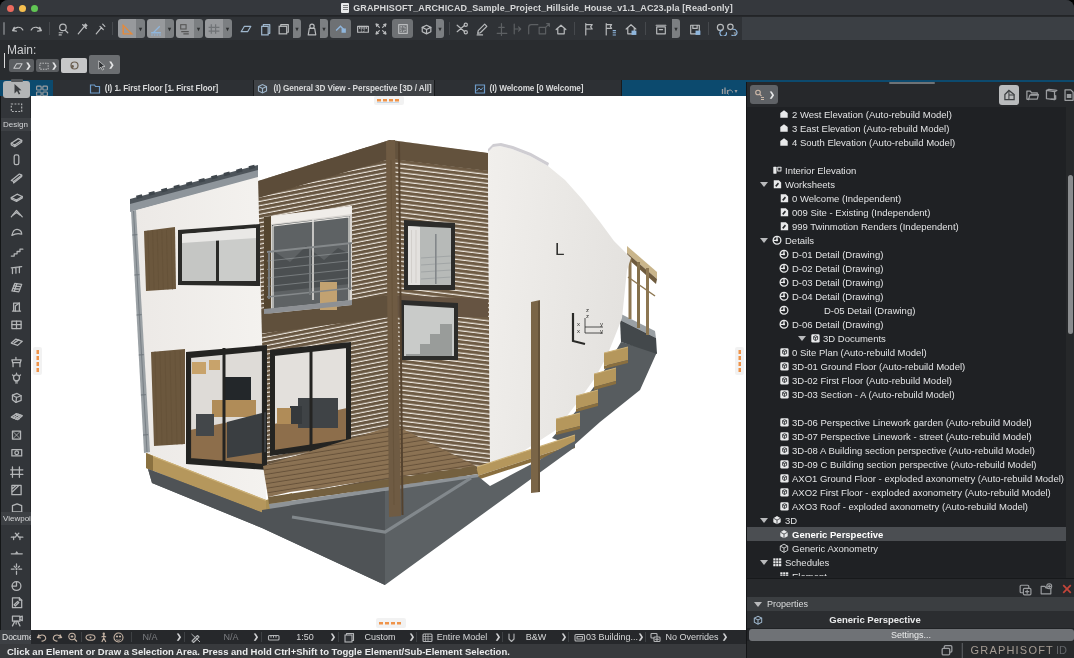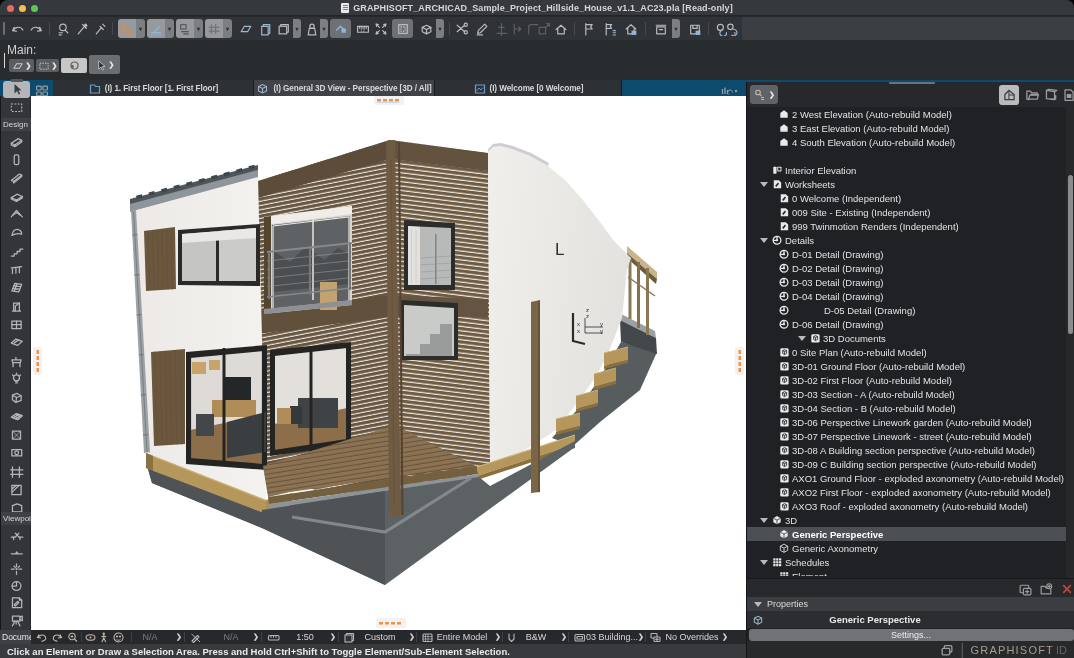--- a/index.html
+++ b/index.html
@@ -1019,29 +1019,20 @@
         </div>
         <div class="tree-row" style="top: 280px;">
           <span style="position: absolute; left: 31px; top: 1px;">
             <svg width="12" height="12" viewBox="0 0 13 13">
               <rect x="2.5" y="2.5" width="9" height="9" rx="1.5" fill="#e8e9ea"></rect>
               <path d="M5 5 L7 4 L9.3 5 V8 L7 9.2 L5 8 Z M5 5 L7 6 L9.3 5 M7 6 V9.2" fill="none" stroke="#26282b" stroke-width="0.9"></path>
             </svg>
           </span>
           <span style="position: absolute; left: 45px; top: 1.5px;">3D-03 Section - A (Auto-rebuild Model)</span>
         </div>
-        <div class="tree-row" style="top: 294px;">
-          <span style="position: absolute; left: 31px; top: 1px;">
-            <svg width="12" height="12" viewBox="0 0 13 13">
-              <rect x="2.5" y="2.5" width="9" height="9" rx="1.5" fill="#e8e9ea"></rect>
-              <path d="M5 5 L7 4 L9.3 5 V8 L7 9.2 L5 8 Z M5 5 L7 6 L9.3 5 M7 6 V9.2" fill="none" stroke="#26282b" stroke-width="0.9"></path>
-            </svg>
-          </span>
-          <span style="position: absolute; left: 45px; top: 1.5px;">3D-04 Section - B (Auto-rebuild Model)</span>
-        </div>
         <div class="tree-row" style="top: 308px;">
           <span style="position: absolute; left: 31px; top: 1px;">
             <svg width="12" height="12" viewBox="0 0 13 13">
               <rect x="2.5" y="2.5" width="9" height="9" rx="1.5" fill="#e8e9ea"></rect>
               <path d="M5 5 L7 4 L9.3 5 V8 L7 9.2 L5 8 Z M5 5 L7 6 L9.3 5 M7 6 V9.2" fill="none" stroke="#26282b" stroke-width="0.9"></path>
             </svg>
           </span>
           <span style="position: absolute; left: 45px; top: 1.5px;">3D-06 Perspective Linework garden (Auto-rebuild Model)</span>
         </div>
         <div class="tree-row" style="top: 322px;">

